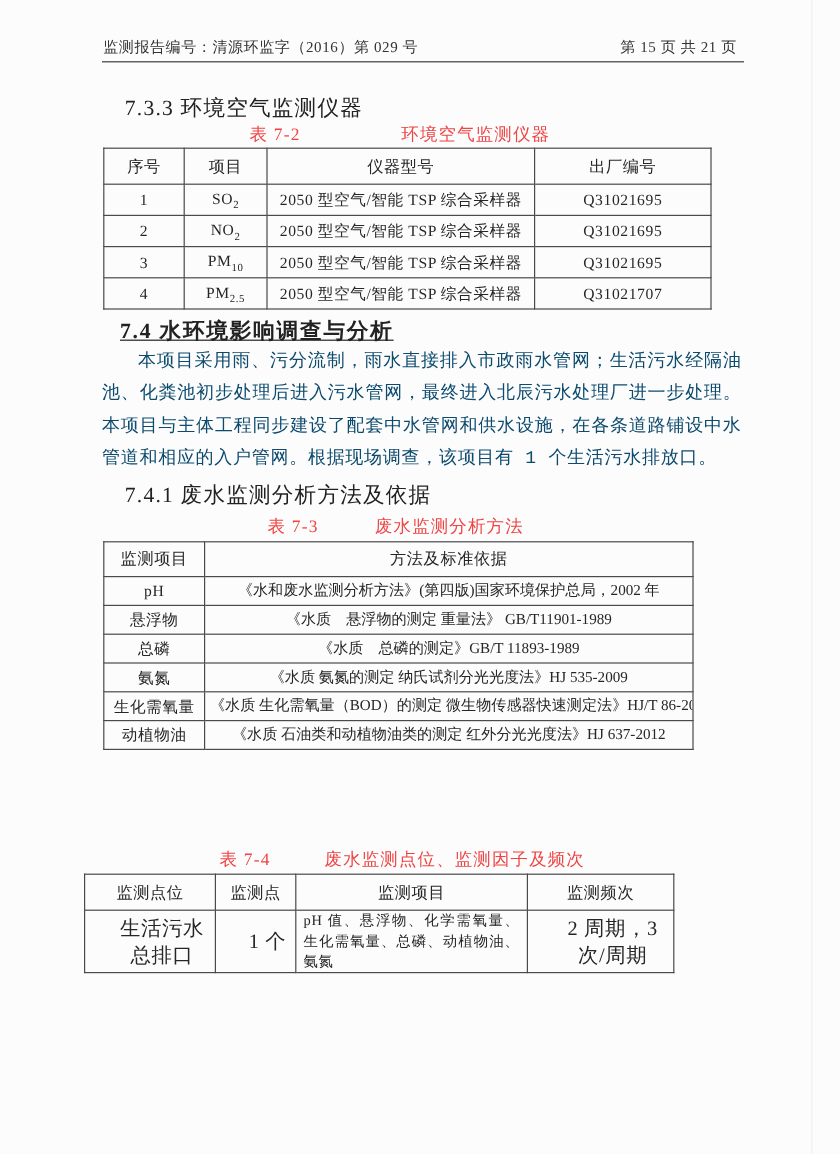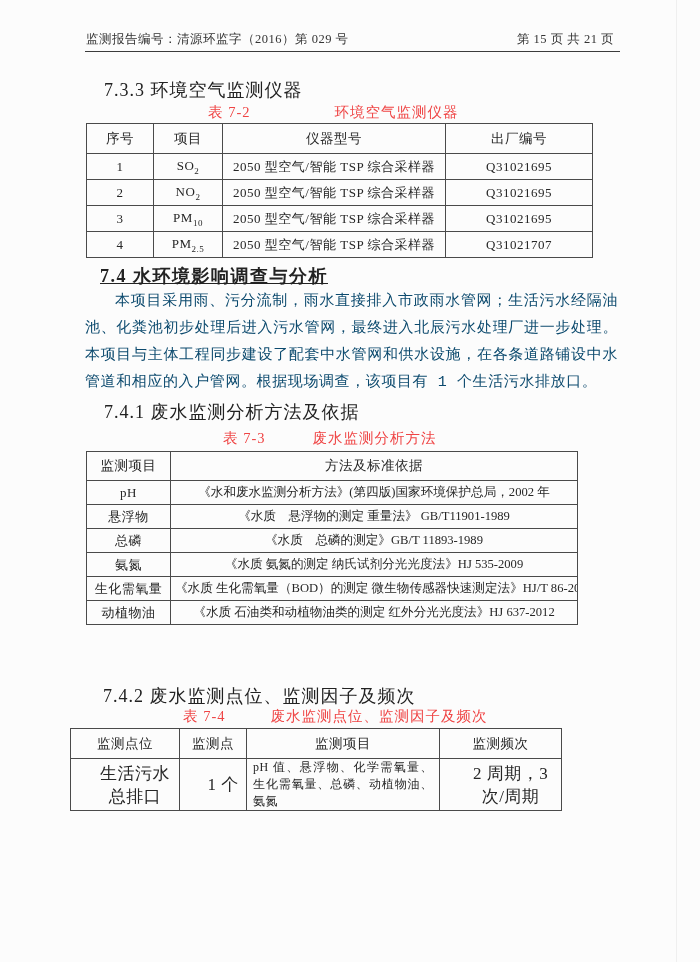--- a/index.html
+++ b/index.html
@@ -153,21 +153,20 @@
       <td class="item">生化需氧量</td>
       <td class="method">《水质 生化需氧量（BOD）的测定 微生物传感器快速测定法》HJ/T 86-2002</td>
     </tr>
     <tr class="data">
       <td class="item">动植物油</td>
       <td class="method">《水质 石油类和动植物油类的测定 红外分光光度法》HJ 637-2012</td>
     </tr>
   </tbody>
     </table>
 
-  <div class="heading" style="left:103px; top:684px;">7.4.2 废水监测点位、监测因子及频次</div>
 
   <div class="table-caption" style="left:183px; top:707px;">
     <span>表 7-4</span><span class="cap-title" style="margin-left:45px;">废水监测点位、监测因子及频次</span>
   </div>
 
   <table id="table74">
     <colgroup>
         <col style="width:109px">
         <col style="width:67px">
         <col style="width:193px">

